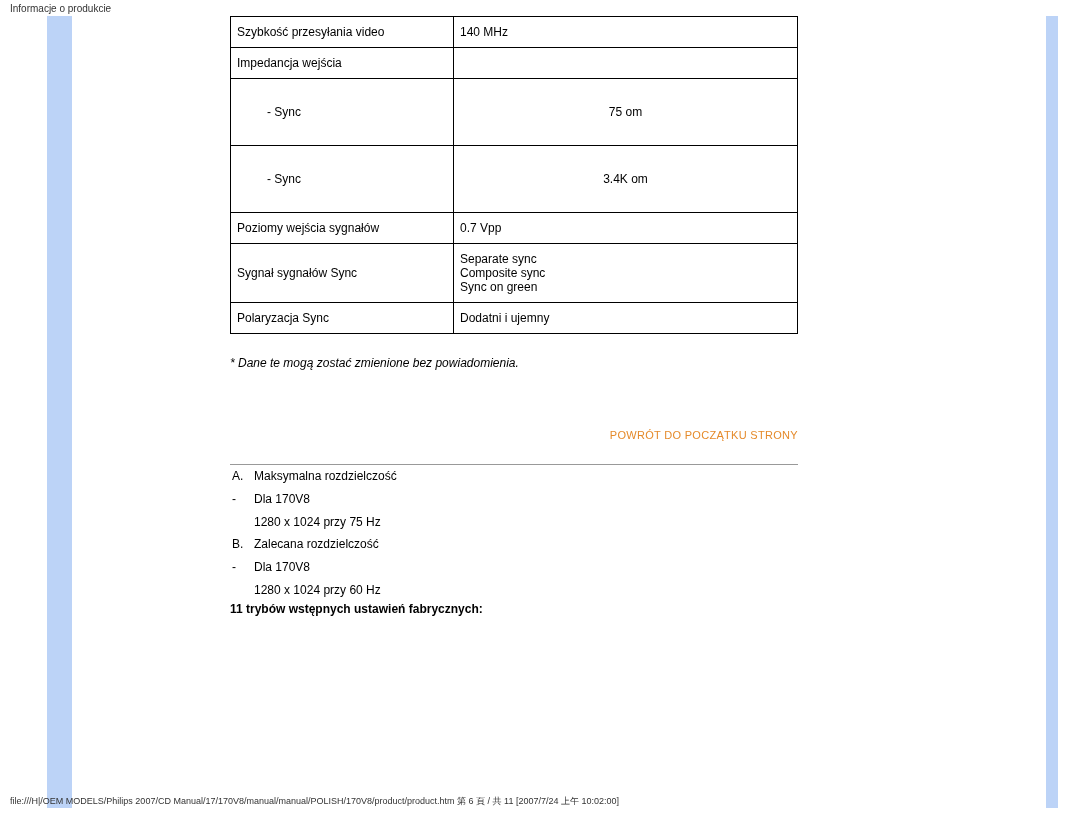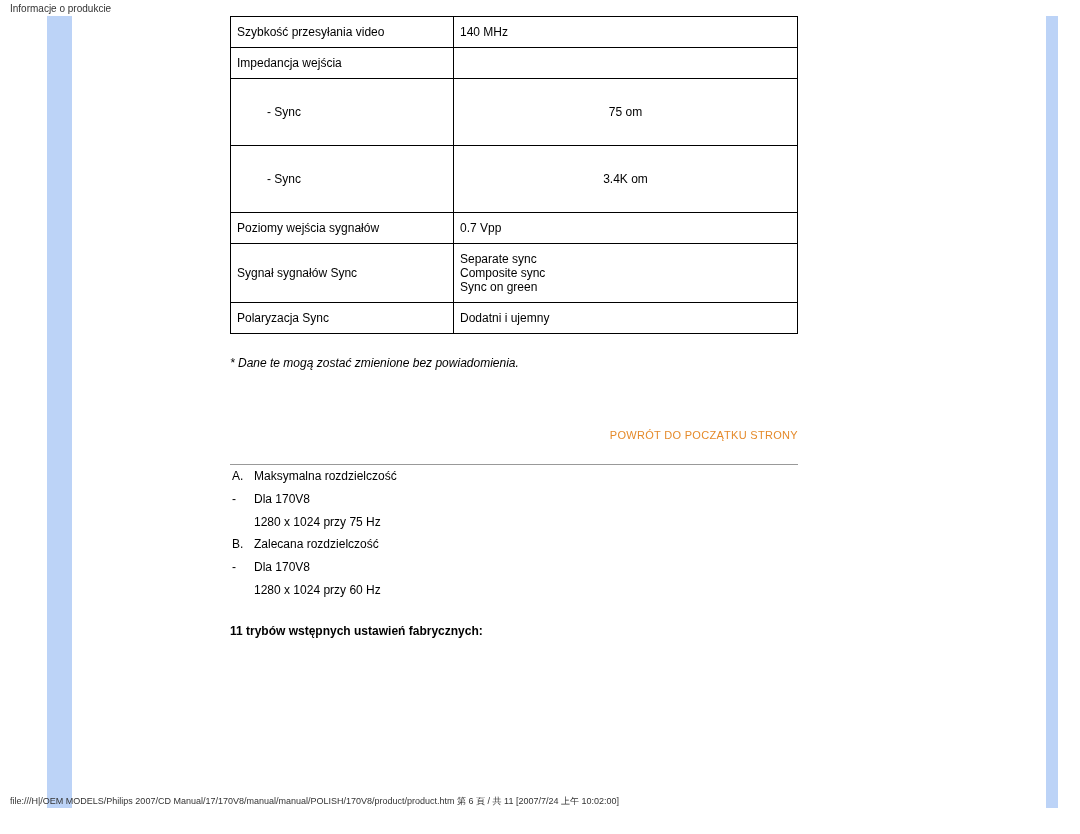--- a/index.html
+++ b/index.html
@@ -95,21 +95,21 @@
     line-height: 1.9;
   }
   .res-list .row {
     display: flex;
   }
   .res-list .bullet {
     width: 22px;
   }
   .subtitle {
     font-weight: bold;
-    margin-top: 22px;
+    margin-top: 0;
   }
   .footer {
     position: absolute;
     bottom: 0;
     left: 10px;
     font-size: 9px;
     color: #333;
   }
 </style>
 </head>

